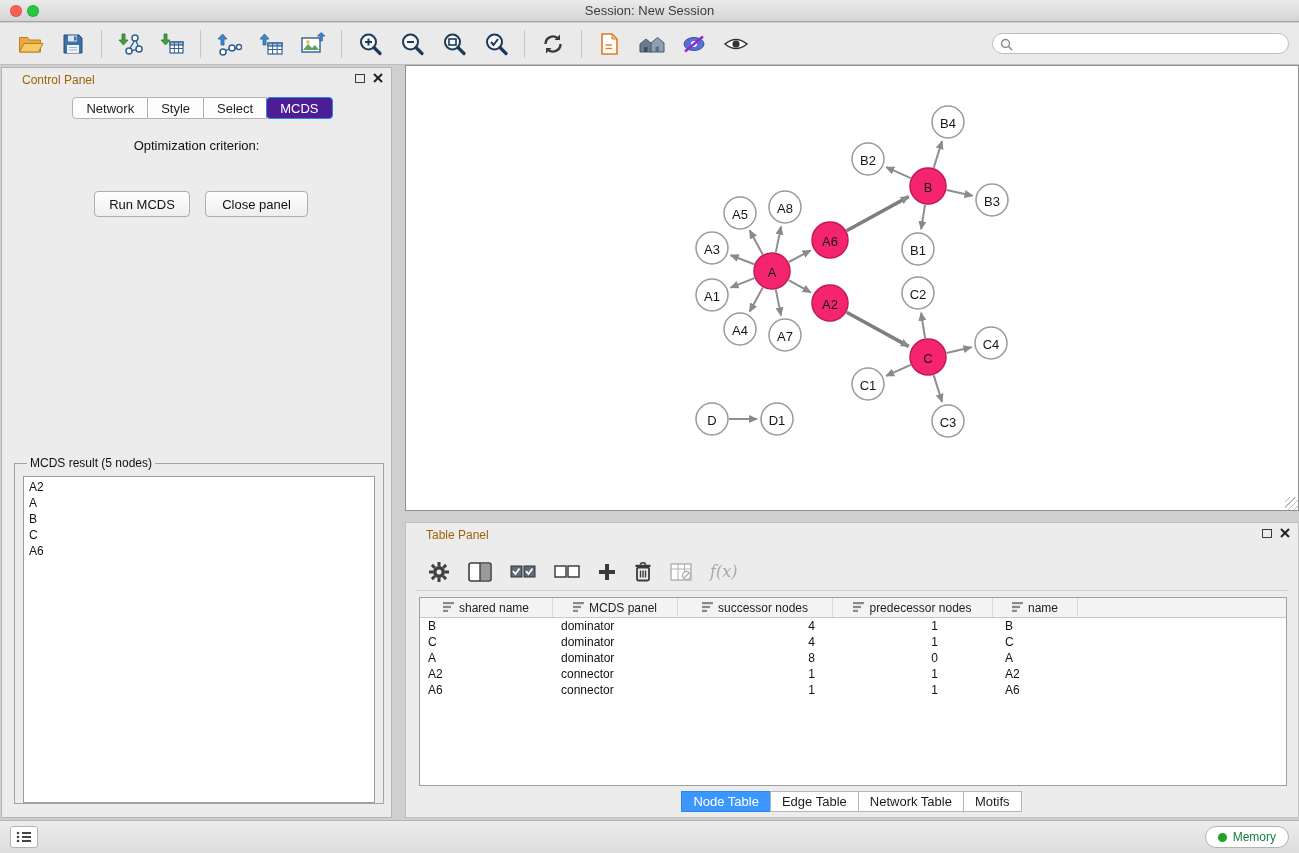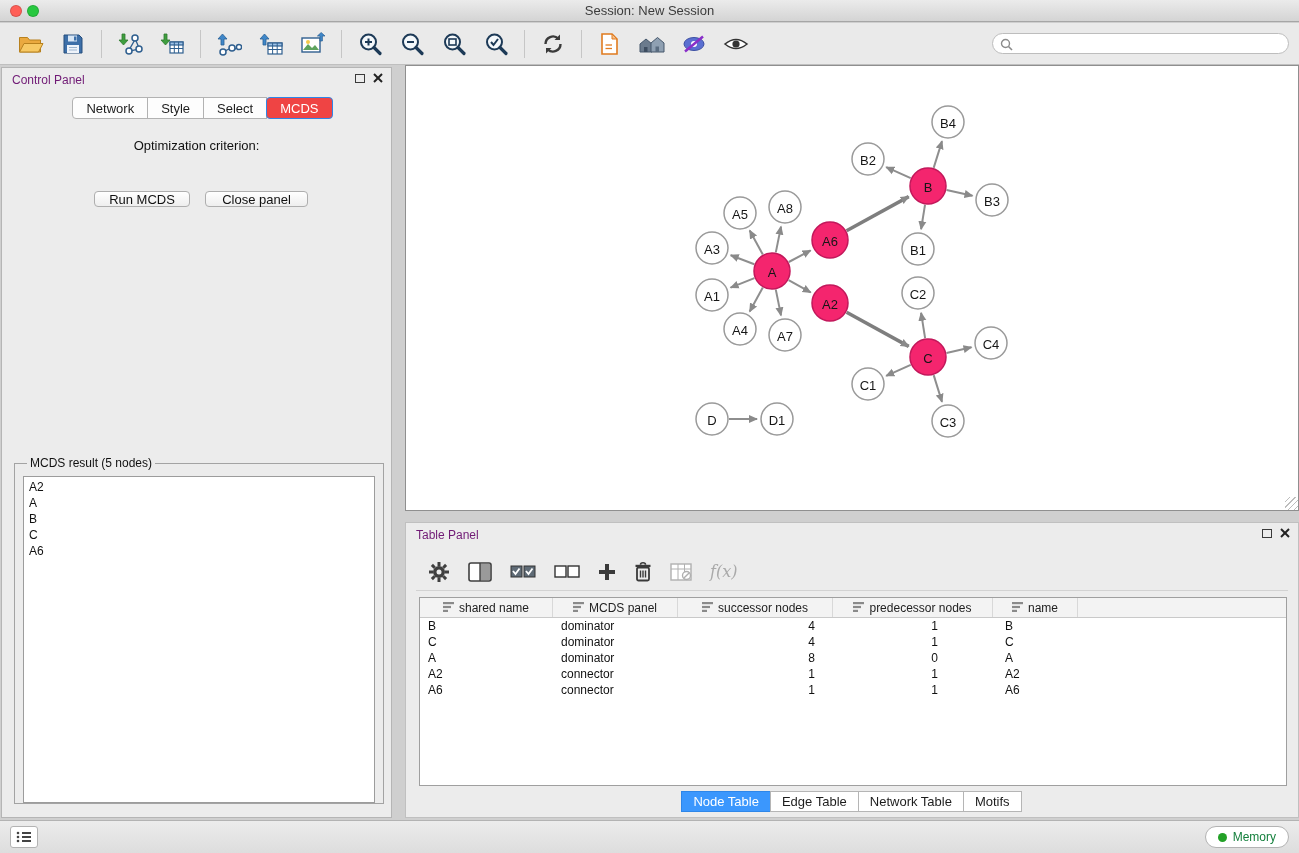--- a/index.html
+++ b/index.html
@@ -29,35 +29,35 @@
   .tb-sep{width:1px;height:28px;background:#c6c6c6;margin:0 7px;}
   .tb-search{margin-left:auto;position:relative;width:297px;height:21px;}
   .tb-search input{width:100%;height:100%;border:1px solid #bdbdbd;border-radius:11px;background:#fff;
     padding:0 8px 0 26px;font-size:12px;outline:none;font-family:inherit;}
   .tb-search .mag{position:absolute;left:8px;top:4px;}
 
   
   .control-panel{position:absolute;left:1px;top:67px;width:391px;height:751px;background:#ececec;
     border:1px solid #b5b5b5;}
   .panel-header{position:absolute;left:0;top:0;right:0;height:24px;}
-  .panel-header .ph-title{position:absolute;left:10px;top:5px;font-size:12px;color:#701a75;}
+  .panel-header .ph-title{position:absolute;left:20px;top:5px;font-size:12px;color:#a16207;}
   .ph-icons{position:absolute;right:8px;top:5px;display:flex;gap:8px;align-items:center;}
   .float-ico{width:10px;height:9px;border:1.5px solid #3a3a3a;display:inline-block;}
   .cp-tabs{position:absolute;left:0;right:0;top:29px;display:flex;justify-content:center;}
   .cp-tab{font-size:13px;height:22px;display:flex;align-items:center;padding:0 13px;background:#fdfdfd;
     border:1px solid #b2b2b2;margin-left:-1px;color:#1d1d1d;}
   .cp-tab:first-child{border-radius:4px 0 0 4px;margin-left:12px;}
-  .cp-tab.active{background:#ef4444;border-color:#2e86e8;color:#fff;border-radius:4px;}
+  .cp-tab.active{background:#4c1d95;border-color:#2e86e8;color:#fff;border-radius:4px;}
   .opt-label{position:absolute;left:0;right:0;top:70px;text-align:center;font-size:13px;color:#111;}
   .dropdown{position:absolute;left:43px;top:89px;width:313px;height:24px;background:#fff;
     border:1px solid #ababab;border-radius:4px;display:flex;align-items:center;font-size:13px;color:#111;
     padding-left:8px;}
   .dropdown .dd-caps{position:absolute;right:1px;top:1px;bottom:1px;width:18px;border-radius:0 3px 3px 0;
     background:linear-gradient(#8fc1fe,#3c7ef0);display:flex;flex-direction:column;align-items:center;justify-content:center;gap:1px;}
-  .cp-btn{position:absolute;height:16px;background:linear-gradient(#ffffff,#eeeeee);border:1px solid #aeaeae;
+  .cp-btn{position:absolute;height:26px;background:linear-gradient(#ffffff,#eeeeee);border:1px solid #aeaeae;
     border-radius:4px;font-size:13px;color:#111;display:flex;align-items:center;justify-content:center;}
   .btn-run{left:92px;top:123px;width:96px;}
   .btn-close{left:203px;top:123px;width:103px;}
   .mcds-fieldset{position:absolute;left:12px;top:388px;width:370px;height:348px;border:1px solid #a3a3a3;
     padding:6px 8px 0 8px;}
   .mcds-fieldset legend{font-size:12px;color:#111;padding:0 3px;margin-left:4px;}
   .mcds-listbox{width:100%;height:100%;background:#fff;border:1px solid #9c9c9c;padding:2px 5px;overflow:hidden;}
   .mcds-item{font-size:12px;line-height:16px;color:#111;}
 
   

